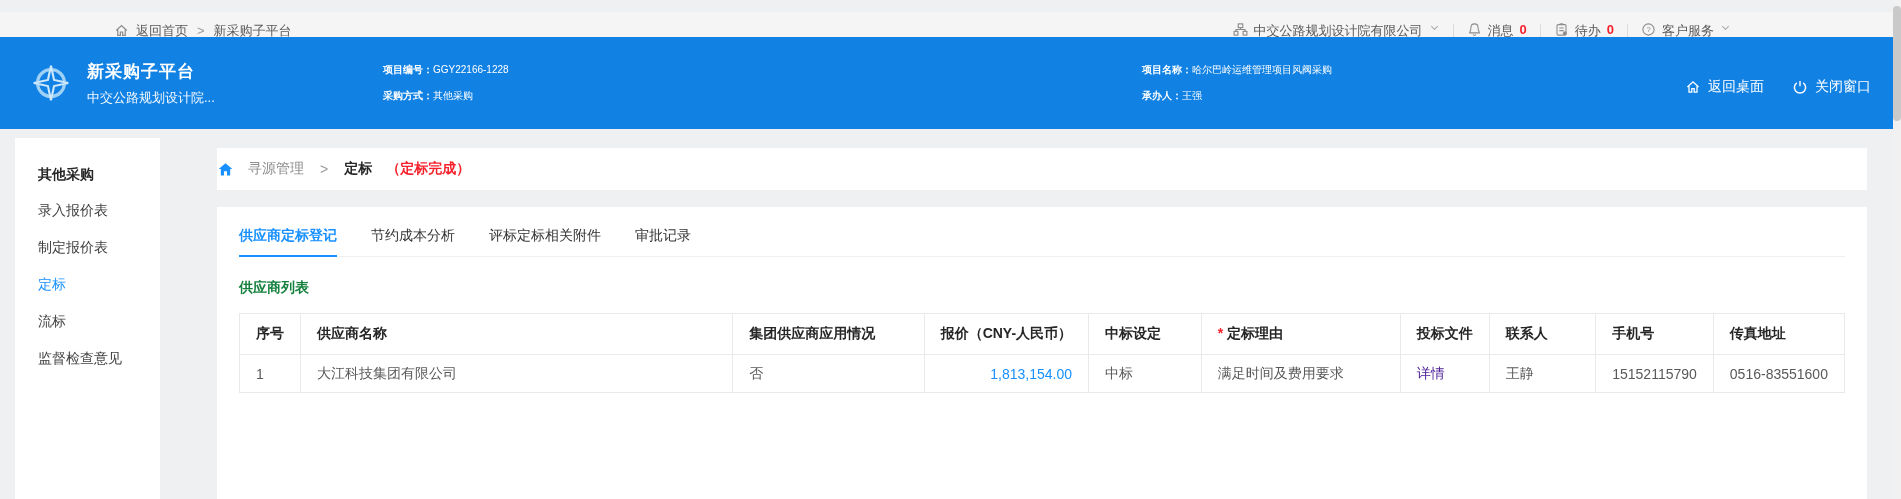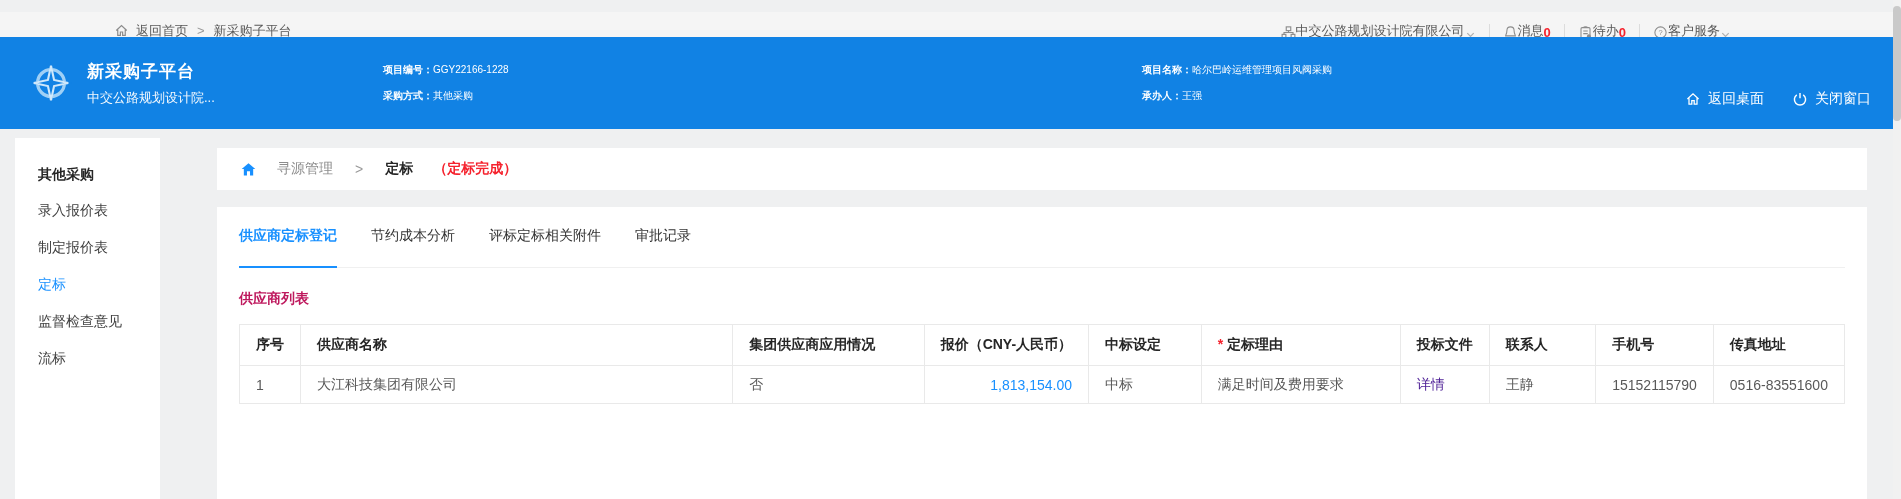--- a/index.html
+++ b/index.html
@@ -8,58 +8,58 @@
     width:1901px; height:499px; position:relative; overflow:hidden;
     background:#eff0f1;
     font-family:"Liberation Sans","DejaVu Sans",sans-serif;
     color:#333; font-size:14px;
   }
   
   .topbar{ position:absolute; top:12px; left:0; right:0; height:37px; background:#f5f5f5;
            display:flex; align-items:center; font-size:13px; color:#595959; }
   .topbar-left{ margin-left:114px; display:flex; align-items:center; gap:7px; }
   .topbar-right{ margin-left:auto; margin-right:170px; display:flex; align-items:center; gap:9px; }
-  .tb-group{ display:flex; align-items:flex-end; gap:0; cursor:pointer; }
+  .tb-group{ display:flex; align-items:flex-start; gap:6px; cursor:pointer; }
   .vdiv{ width:1px; height:14px; background:#dcdcdc; margin:0 4px; }
   .count-red{ color:#f5222d; font-weight:bold; }
   .gicon{ display:inline-flex; align-items:center; }
   .crumb-sep{ color:#999; margin:0 2px; }
 
   
   .bluehdr{ position:absolute; top:37px; left:0; right:0; height:92px; background:#1182e4; color:#fff; }
   .brand{ position:absolute; left:28px; top:0; height:92px; display:flex; align-items:center; gap:13px; }
   .brand-text{ display:flex; flex-direction:column; gap:6px; }
   .brand-title{ font-size:17px; font-weight:bold; letter-spacing:1px; }
   .brand-sub{ font-size:13px; opacity:.95; }
   .hinfo{ position:absolute; top:0; height:92px; display:flex; flex-direction:column; justify-content:center; gap:12px; font-size:10px; }
   .hinfo.one{ left:383px; } .hinfo.two{ left:1142px; }
   .hinfo b{ font-weight:bold; }
-  .hdr-actions{ position:absolute; right:30px; top:16px; height:92px; display:flex; align-items:center; gap:28px; font-size:14px; }
+  .hdr-actions{ position:absolute; right:30px; top:4px; height:92px; display:flex; align-items:center; gap:28px; font-size:14px; }
   .hact{ display:flex; align-items:center; gap:7px; cursor:pointer; }
 
   
   .sidebar{ position:absolute; left:15px; top:138px; width:145px; bottom:0; background:#fff;
             padding:28px 0 0 23px; font-size:14px; }
   .side-group{ font-weight:bold; color:#262626; margin-bottom:8px; }
   .side-item{ height:37px; display:flex; align-items:center; color:#404040; cursor:pointer; }
   .side-item.active{ color:#1890ff; }
 
   
   .crumb-panel{ position:absolute; left:217px; top:148px; width:1650px; height:42px; background:#fff;
-                display:flex; align-items:center; gap:20px; padding-left:23px; font-size:14px; }
+                display:flex; align-items:center; gap:14px; font-size:14px; }
   .crumb-gray{ color:#8c8c8c; }
   .crumb-cur{ color:#262626; font-weight:bold; }
   .crumb-status{ color:#f5222d; font-weight:bold; }
 
   
   .main-panel{ position:absolute; left:217px; top:207px; width:1650px; bottom:0; background:#fff; padding:0 22px; }
   .tabs{ display:flex; gap:34px; padding-top:20px; border-bottom:1px solid #f0f0f0; }
-  .tab{ font-size:14px; color:#333; padding-bottom:21px; cursor:pointer; border-bottom:2px solid transparent; margin-bottom:-1px; }
+  .tab{ font-size:14px; color:#333; padding-bottom:10px; cursor:pointer; border-bottom:2px solid transparent; margin-bottom:-1px; }
   .tab.active{ color:#1890ff; font-weight:bold; border-bottom-color:#1890ff; }
-  .section-title{ font-weight:bold; font-size:14px; color:#be185d; margin-top:22px; }
+  .section-title{ font-weight:bold; font-size:14px; color:#15803d; margin-top:22px; }
 
   table.suppliers{ border-collapse:collapse; table-layout:fixed; margin-top:16px; }
   .suppliers th, .suppliers td{ border:1px solid #e9e9e9; padding:0 16px; overflow:hidden; white-space:nowrap; }
   .suppliers th{ height:41px; text-align:left; font-weight:bold; color:#262626; background:#fff; font-size:14px; }
   .suppliers td{ height:38px; color:#595959; font-size:14px; }
   .req{ color:#f5222d; margin-right:4px; }
   td.price{ text-align:right; color:#1890ff; }
   .link-blue{ color:#4c1d95; cursor:pointer; }
 
   
@@ -194,24 +194,24 @@
   <div class="side-item">
       <span>录入报价表</span>
     </div>
   <div class="side-item">
       <span>制定报价表</span>
     </div>
   <div class="side-item active">
       <span>定标</span>
     </div>
   <div class="side-item">
+      <span>流标</span>
+    </div>
+  <div class="side-item">
       <span>监督检查意见</span>
-    </div>
-  <div class="side-item">
-      <span>流标</span>
     </div>
 </div>
 
 <div class="crumb-panel">
   <span class="gicon">
     <svg width="17" height="17" viewBox="0 0 20 20">
         <path d="M10 2.5 L18 9.5 H15.5 V17 H11.8 V12 H8.2 V17 H4.5 V9.5 H2 Z" fill="#1890ff"></path>
       </svg>
   </span>
   <span class="crumb-gray">寻源管理</span>

